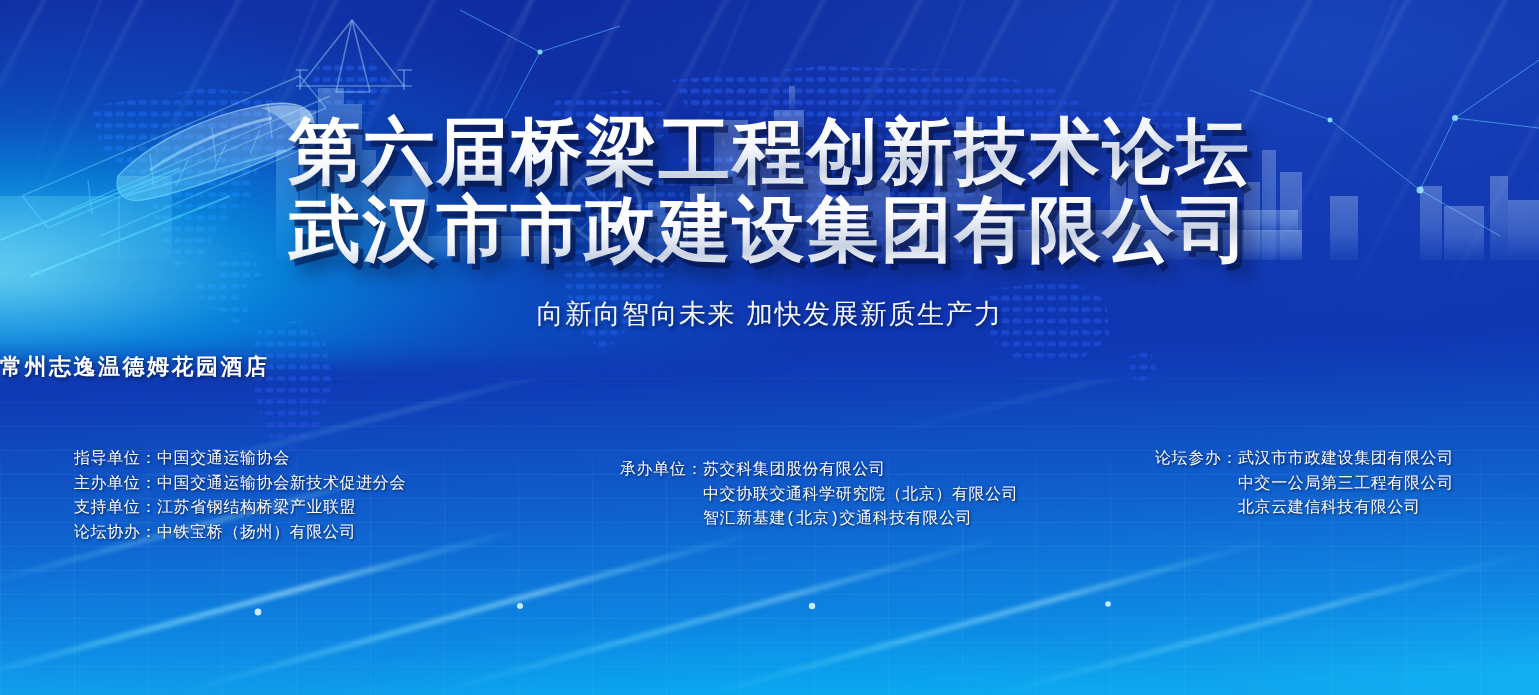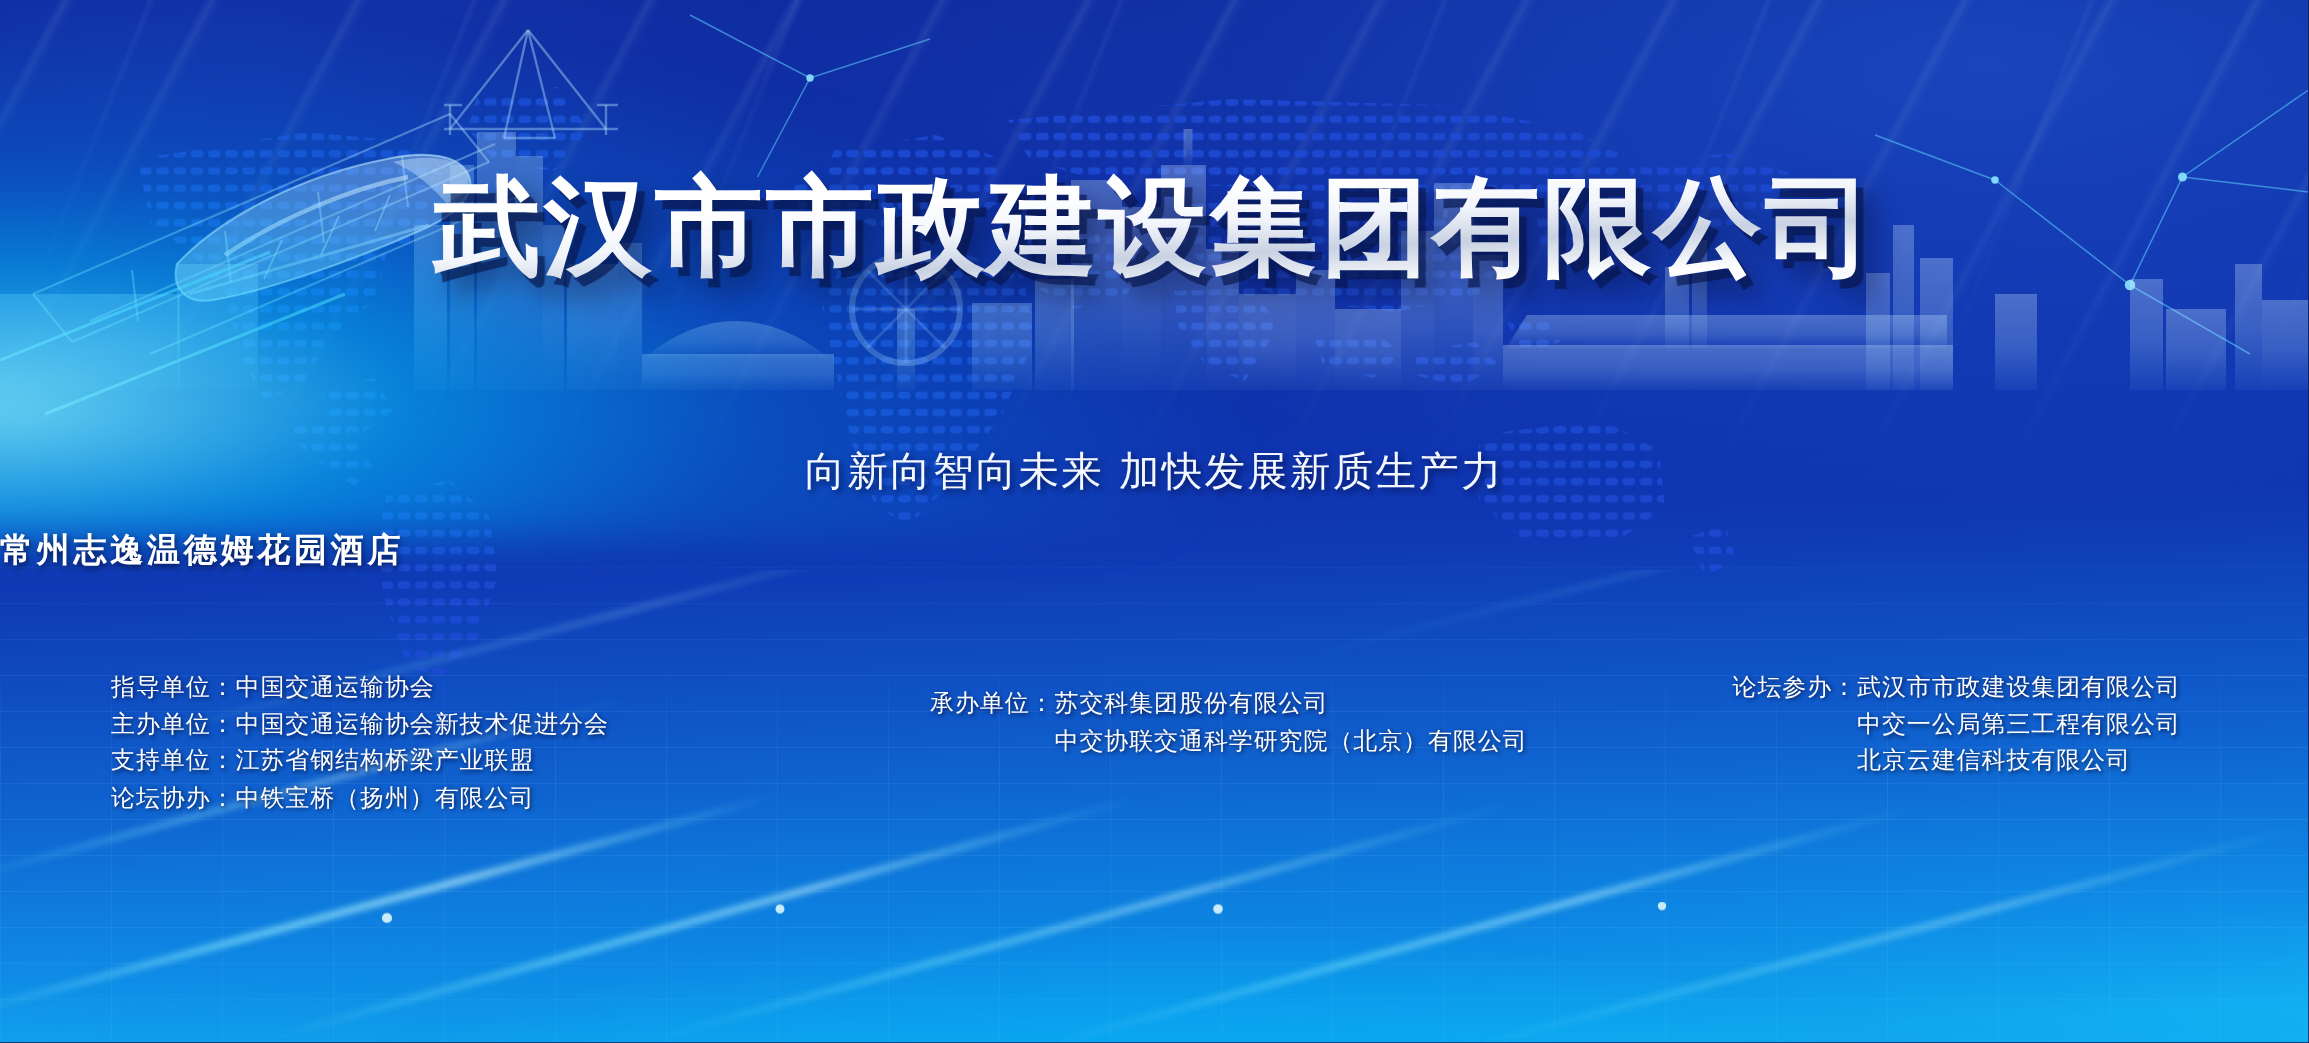--- a/index.html
+++ b/index.html
@@ -418,38 +418,40 @@
         <circle cx="1108" cy="224" r="2.8"></circle>
       </g>
     </svg>
   </div>
 
   <div class="layer" id="bloom"></div>
 
   <div id="content">
 
     <div class="title-block">
+      <div class="title-line">第六届桥梁工程创新技术论坛</div>
       <div class="title-line">武汉市市政建设集团有限公司</div>
     </div>
 
     <div class="subtitle">向新向智向未来 加快发展新质生产力</div>
 
     <div class="venue-block">
       <div class="venue-place">常州志逸温德姆花园酒店</div>
     </div>
 
     <div class="org-col" id="org-left">
         <div class="org-row"><span class="org-label">指导单位：</span><span class="org-value">中国交通运输协会</span></div>
         <div class="org-row"><span class="org-label">主办单位：</span><span class="org-value">中国交通运输协会新技术促进分会</span></div>
         <div class="org-row"><span class="org-label">支持单位：</span><span class="org-value">江苏省钢结构桥梁产业联盟</span></div>
         <div class="org-row"><span class="org-label">论坛协办：</span><span class="org-value">中铁宝桥（扬州）有限公司</span></div>
       </div>
     <div class="org-col" id="org-center">
         <div class="org-row"><span class="org-label">承办单位：</span><span class="org-value">苏交科集团股份有限公司</span></div>
         <div class="org-row"><span class="org-indent" style="visibility: hidden;">承办单位：</span><span class="org-value">中交协联交通科学研究院（北京）有限公司</span></div>
+        <div class="org-row"><span class="org-indent" style="visibility: hidden;">承办单位：</span><span class="org-value">智汇新基建(北京)交通科技有限公司</span></div>
       </div>
     <div class="org-col" id="org-right">
         <div class="org-row"><span class="org-label">论坛参办：</span><span class="org-value">武汉市市政建设集团有限公司</span></div>
         <div class="org-row"><span class="org-indent" style="visibility: hidden;">论坛参办：</span><span class="org-value">中交一公局第三工程有限公司</span></div>
         <div class="org-row"><span class="org-indent" style="visibility: hidden;">论坛参办：</span><span class="org-value">北京云建信科技有限公司</span></div>
       </div>
 
   </div>
 </div>
 

